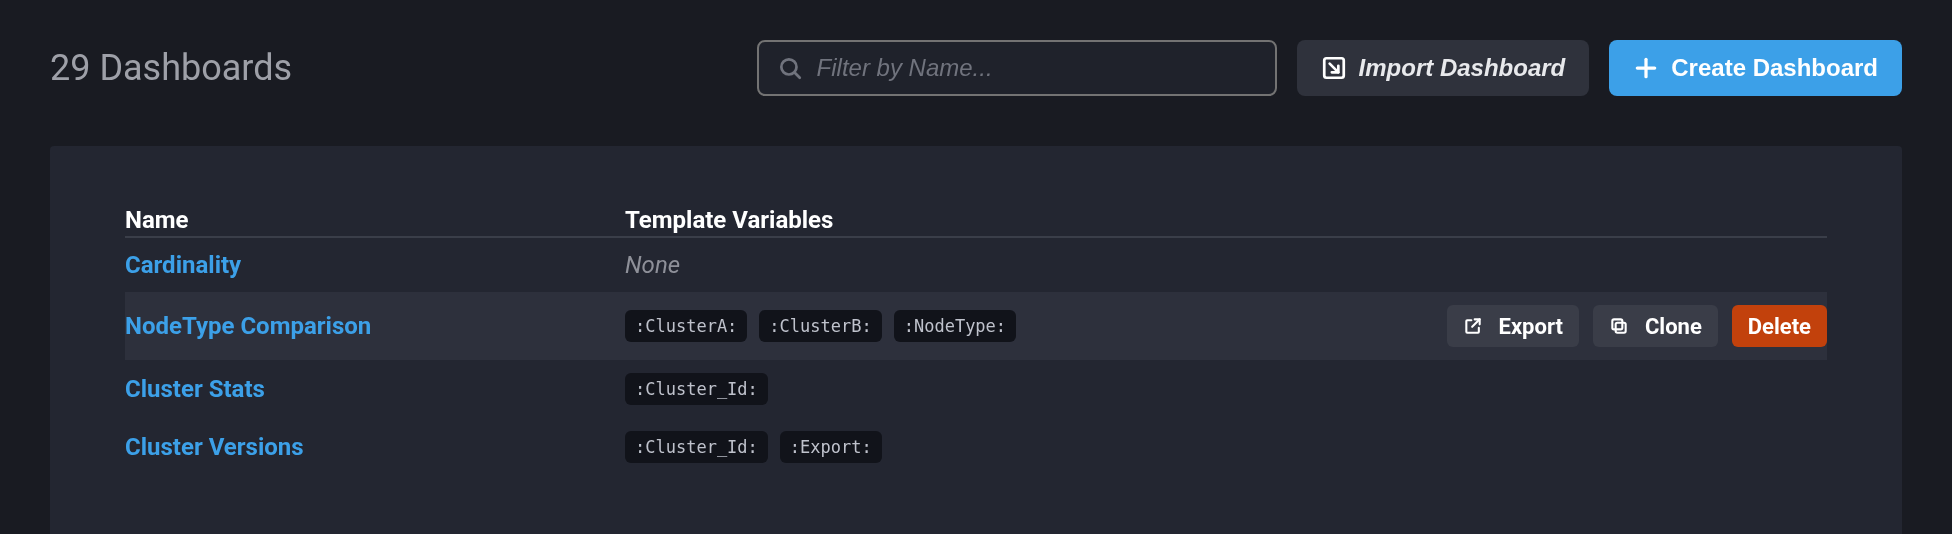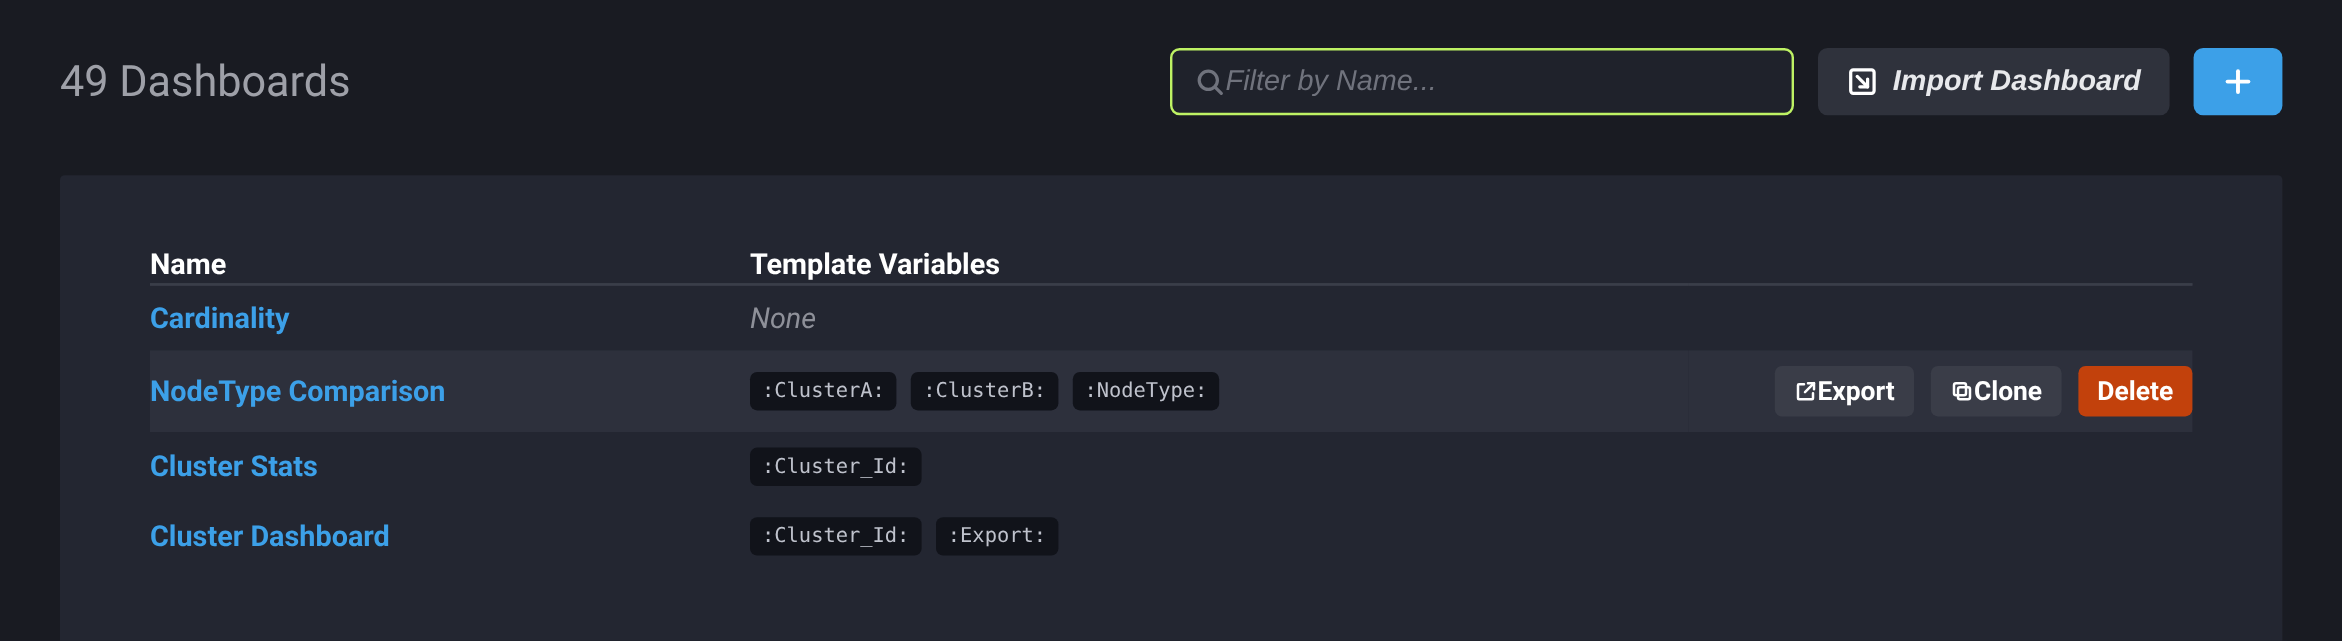--- a/index.html
+++ b/index.html
@@ -22,23 +22,24 @@
     font-weight: 400;
     color: #9ea0a8;
     flex: 0 0 auto;
     margin-right: auto;
   }
   .search {
     flex: 0 0 520px;
     display: flex;
     height: 56px;
     background: #1f222b;
-    border: 2px solid #bef264;
+    border: 2px solid #737373;
     border-radius: 8px;
     padding: 0 18px;
+    gap: 14px;
   }
   .search input {
     flex: 1;
     background: transparent;
     border: none;
     outline: none;
     color: #cfd1d6;
     font-size: 24px;
     font-style: italic;
   }
@@ -110,40 +111,40 @@
   }
   .row-actions {
     display: inline-flex;
     gap: 14px;
     align-items: center;
     justify-content: flex-end;
   }
   .mini-btn {
     display: inline-flex;
     align-items: center;
-    gap: 0;
+    gap: 16px;
     height: 42px;
     padding: 0 16px;
     border-radius: 6px;
     background: #3a3d48;
     color: #ffffff;
     font-size: 22px;
     font-weight: 700;
     cursor: pointer;
   }
   .mini-btn.danger { background: #c2410c; }
   .icon { display: inline-flex; align-items: center; justify-content: center; }
   svg { display: block; }
 </style>
 </head>
 <body>
 
 <div class="page">
   <div class="header">
-    <div class="title">49 Dashboards</div>
+    <div class="title">29 Dashboards</div>
 
     <div class="search">
       <span class="icon">
         <svg width="26" height="26" viewBox="0 0 24 24" fill="none" stroke="#70737d" stroke-width="2.5" stroke-linecap="round" stroke-linejoin="round">
           <circle cx="11" cy="11" r="7"></circle>
           <line x1="21" y1="21" x2="16.2" y2="16.2"></line>
         </svg>
       </span>
       <input type="text" placeholder="Filter by Name..." style="">
     </div>
@@ -159,20 +160,21 @@
       <span>Import Dashboard</span>
     </button>
 
     <button class="btn btn-blue">
       <span class="icon">
         <svg width="26" height="26" viewBox="0 0 24 24" fill="none" stroke="#ffffff" stroke-width="3" stroke-linecap="round">
           <line x1="12" y1="4" x2="12" y2="20"></line>
           <line x1="4" y1="12" x2="20" y2="12"></line>
         </svg>
       </span>
+      <span>Create Dashboard</span>
     </button>
   </div>
 
   <div class="panel">
     <table>
       <thead>
         <tr>
           <th class="col-name">Name</th>
           <th class="col-vars">Template Variables</th>
           <th class="col-actions"></th>
@@ -221,21 +223,21 @@
           <tr>
             <td class="col-name"><span class="link">Cluster Stats</span></td>
             <td class="col-vars">
               <div class="chips">
                 <span class="chip">:Cluster_Id:</span>
               </div>
             </td>
             <td class="col-actions"></td>
           </tr>
           <tr>
-            <td class="col-name"><span class="link">Cluster Dashboard</span></td>
+            <td class="col-name"><span class="link">Cluster Versions</span></td>
             <td class="col-vars">
               <div class="chips">
                 <span class="chip">:Cluster_Id:</span>
                 <span class="chip">:Export:</span>
               </div>
             </td>
             <td class="col-actions"></td>
           </tr>
         </tbody>
     </table>

